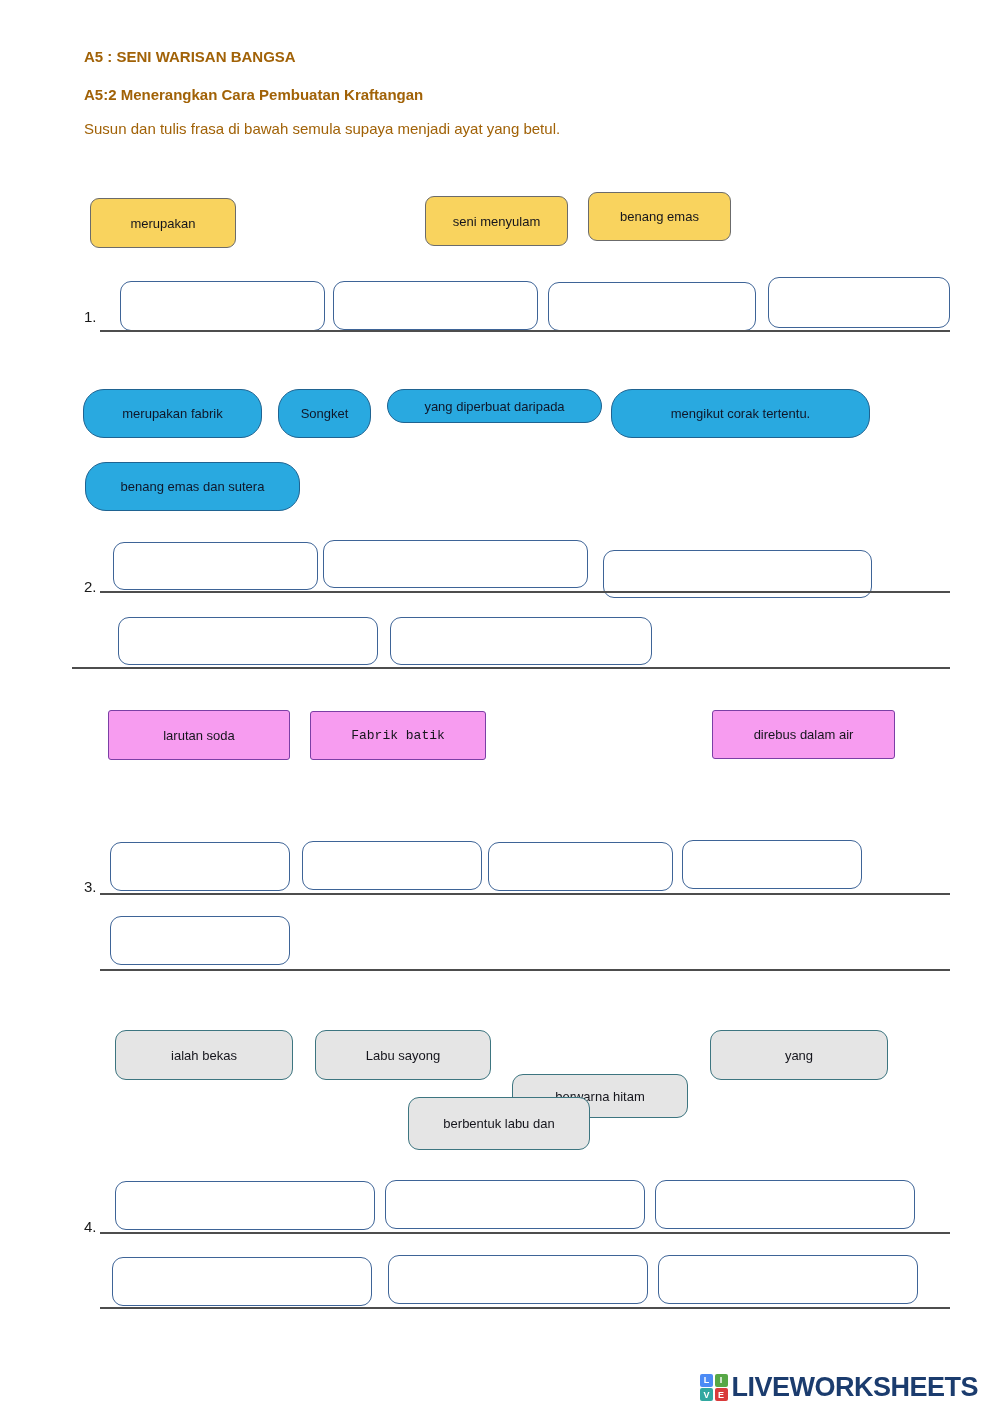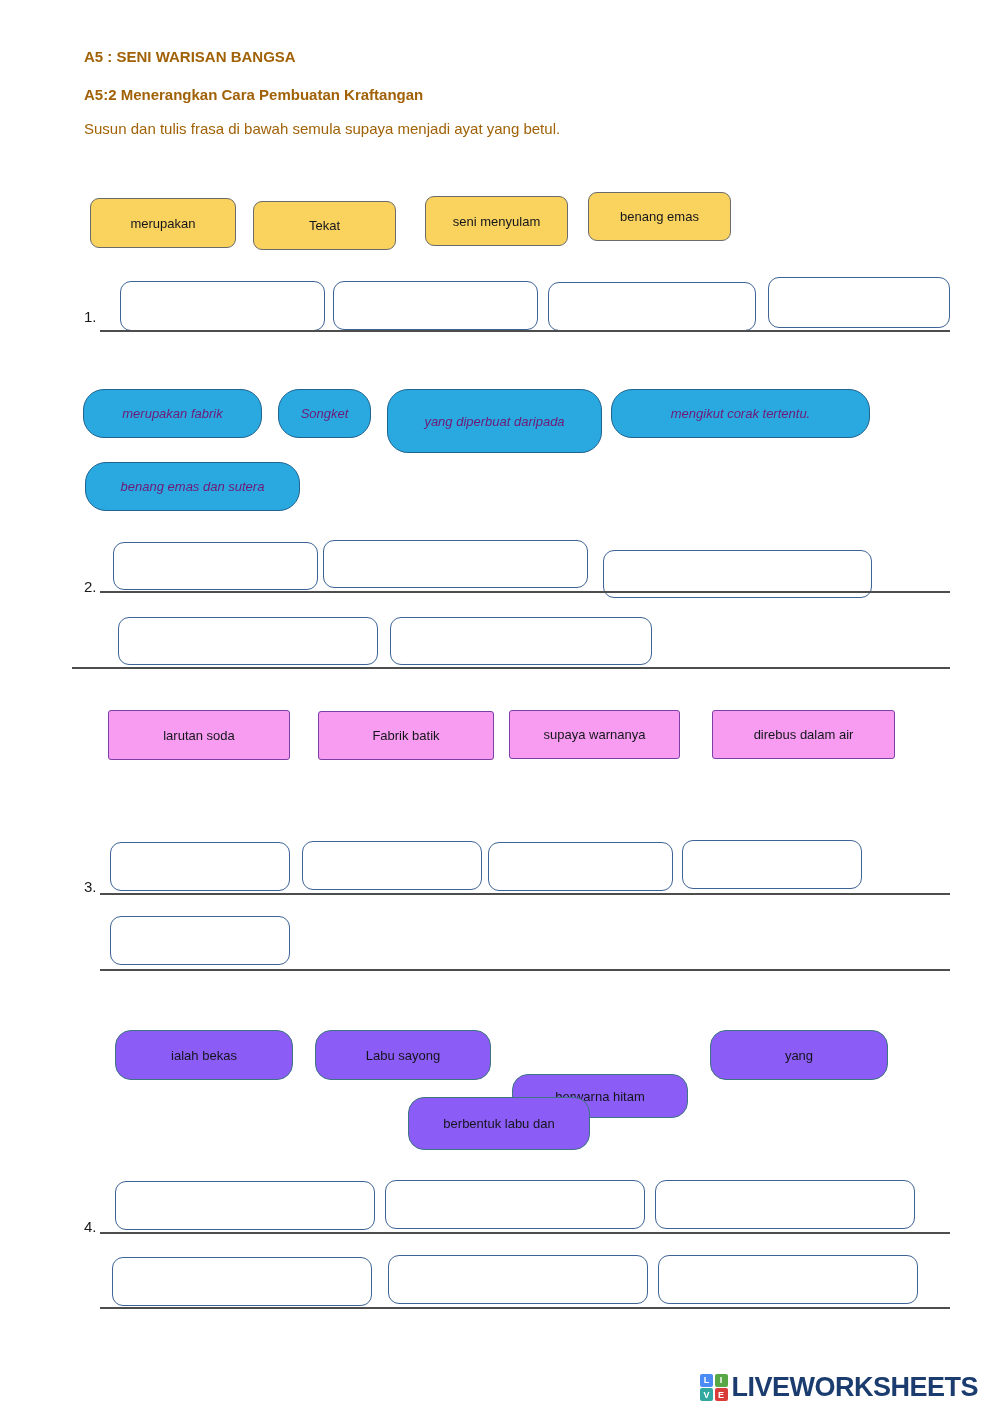--- a/index.html
+++ b/index.html
@@ -31,32 +31,31 @@
   }
   .chip.yellow {
     background: #F9D35E;
     border: 1.6px solid #6b6b6b;
     border-radius: 9px;
   }
   .chip.blue {
     background: #29A9E0;
     border: 1.6px solid #1f6391;
     border-radius: 21px;
-    color: #701a75;
-    font-style: italic;
+    color: #0f172a;
   }
   .chip.pink {
     background: #F79CF0;
     border: 1.6px solid #7b3fa5;
     border-radius: 3px;
   }
   .chip.green {
-    background: #8b5cf6;
+    background: #e5e5e5;
     border: 1.6px solid #3d7580;
-    border-radius: 16px;
+    border-radius: 11px;
   }
   .abox {
     position: absolute;
     background: #ffffff;
     border: 1.6px solid #3e6497;
     border-radius: 11px;
   }
   .aline {
     position: absolute;
     height: 2.4px;
@@ -102,49 +101,47 @@
 </head>
 <body>
 
 <div class="page">
 
   <div class="hdr bold" style="top:48px;">A5 : SENI WARISAN BANGSA</div>
   <div class="hdr bold" style="top:86px;">A5:2 Menerangkan Cara Pembuatan Kraftangan</div>
   <div class="hdr" style="top:120px;">Susun dan tulis frasa di bawah semula supaya menjadi ayat yang betul.</div>
 
   <div class="chip yellow" style="left:90px; top:198px; width:146px; height:50px;">merupakan</div>
-  <div class="chip yellow" style="left:253px; top:201px; width:143px; height:49px;">Tekat</div>
   <div class="chip yellow" style="left:425px; top:196px; width:143px; height:50px;">seni menyulam</div>
   <div class="chip yellow" style="left:588px; top:192px; width:143px; height:49px;">benang emas</div>
 
   <div class="qlabel" style="left:84px; top:308px;">1.</div>
   <div class="abox" style="left:120px; top:281px; width:205px; height:50px;"></div>
   <div class="abox" style="left:333px; top:281px; width:205px; height:49px;"></div>
   <div class="abox" style="left:548px; top:282px; width:208px; height:49px;"></div>
   <div class="abox" style="left:768px; top:277px; width:182px; height:51px;"></div>
   <div class="aline" style="left:100px; top:330px; width:850px;"></div>
 
   <div class="chip blue" style="left:83px; top:389px; width:179px; height:49px;">merupakan fabrik</div>
   <div class="chip blue" style="left:278px; top:389px; width:93px; height:49px;">Songket</div>
-  <div class="chip blue" style="left:387px; top:389px; width:215px; height:64px;">yang diperbuat daripada</div>
+  <div class="chip blue" style="left:387px; top:389px; width:215px; height:34px;">yang diperbuat daripada</div>
   <div class="chip blue" style="left:611px; top:389px; width:259px; height:49px;">mengikut corak tertentu.</div>
   <div class="chip blue" style="left:85px; top:462px; width:215px; height:49px;">benang emas dan sutera</div>
 
   <div class="qlabel" style="left:84px; top:578px;">2.</div>
   <div class="abox" style="left:113px; top:542px; width:205px; height:48px;"></div>
   <div class="abox" style="left:323px; top:540px; width:265px; height:48px;"></div>
   <div class="abox" style="left:603px; top:550px; width:269px; height:48px;"></div>
   <div class="aline" style="left:100px; top:591px; width:850px;"></div>
   <div class="abox" style="left:118px; top:617px; width:260px; height:48px;"></div>
   <div class="abox" style="left:390px; top:617px; width:262px; height:48px;"></div>
   <div class="aline" style="left:72px; top:667px; width:878px;"></div>
 
   <div class="chip pink" style="left:108px; top:710px; width:182px; height:50px;">larutan soda</div>
-  <div class="chip pink" style="left:318px; top:711px; width:176px; height:49px;">Fabrik batik</div>
-  <div class="chip pink" style="left:509px; top:710px; width:171px; height:49px;">supaya warnanya</div>
+  <div class="chip pink" style="left:310px; top:711px; width:176px; height:49px;font-family:Liberation Mono, monospace;">Fabrik batik</div>
   <div class="chip pink" style="left:712px; top:710px; width:183px; height:49px;">direbus dalam air</div>
 
   <div class="qlabel" style="left:84px; top:878px;">3.</div>
   <div class="abox" style="left:110px; top:842px; width:180px; height:49px;"></div>
   <div class="abox" style="left:302px; top:841px; width:180px; height:49px;"></div>
   <div class="abox" style="left:488px; top:842px; width:185px; height:49px;"></div>
   <div class="abox" style="left:682px; top:840px; width:180px; height:49px;"></div>
   <div class="aline" style="left:100px; top:893px; width:850px;"></div>
   <div class="abox" style="left:110px; top:916px; width:180px; height:49px;"></div>
   <div class="aline" style="left:100px; top:969px; width:850px;"></div>

